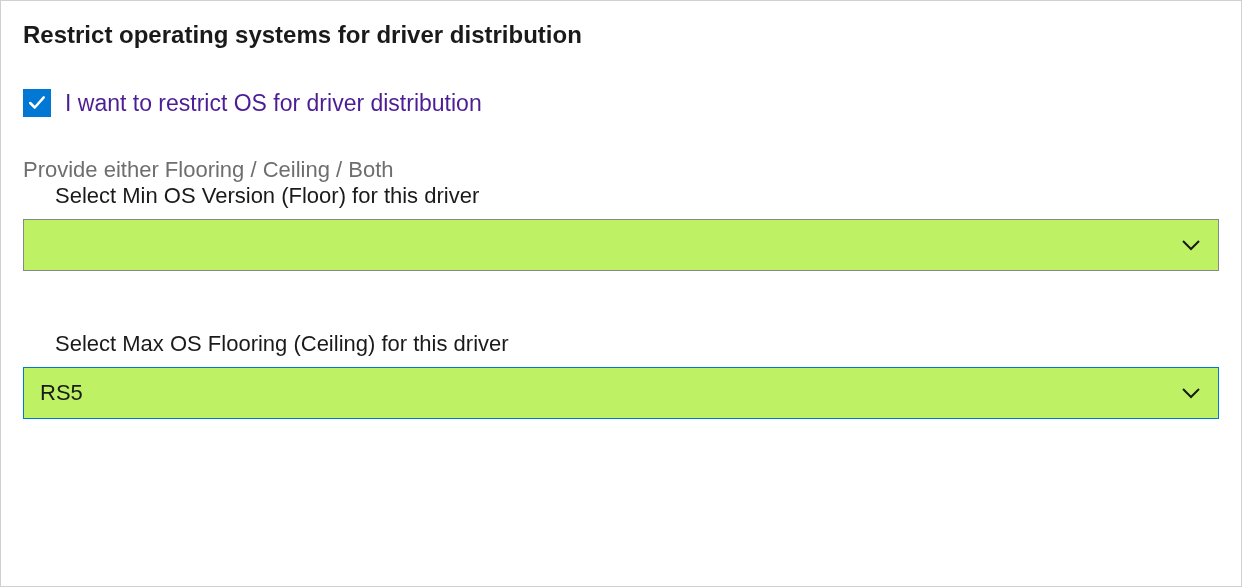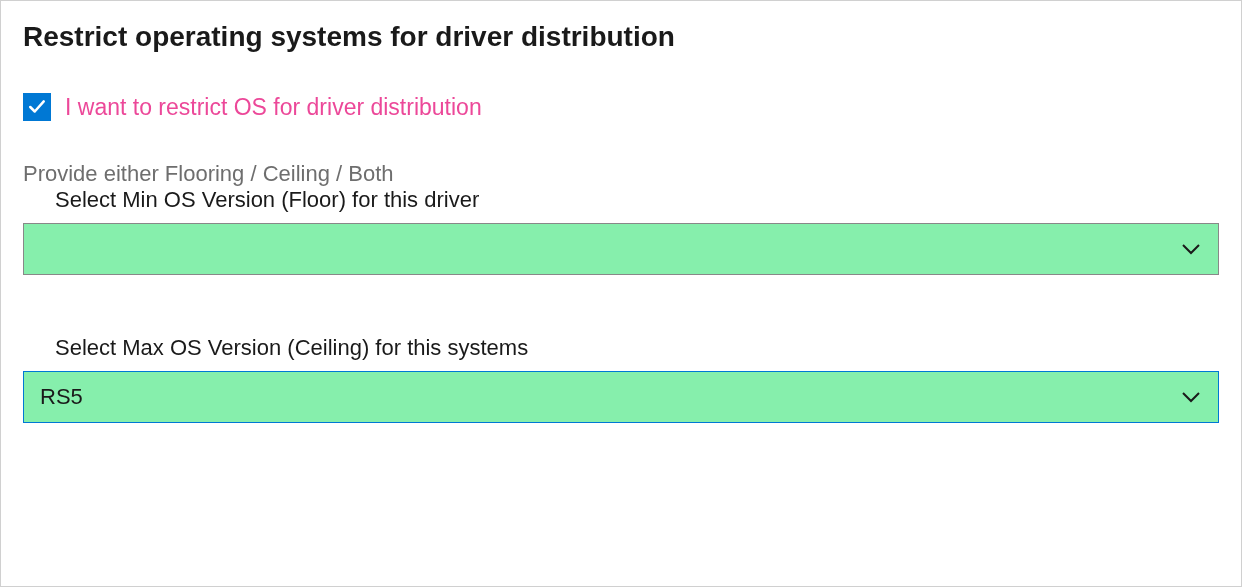--- a/index.html
+++ b/index.html
@@ -9,21 +9,21 @@
     }
     body {
       font-family: "Segoe UI", Arial, sans-serif;
       background: #fff;
       width: 1242px;
       height: 587px;
       border: 1px solid #d0d0d0;
       padding: 20px 22px;
     }
     .section-title {
-      font-size: 28px;
+      font-size: 24px;
       font-weight: 600;
       color: #1a1a1a;
       margin-bottom: 40px;
     }
     .checkbox-row {
       display: flex;
       align-items: center;
       margin-bottom: 40px;
     }
     .checkbox {
@@ -36,41 +36,41 @@
       cursor: pointer;
       flex-shrink: 0;
     }
     .checkbox svg {
       width: 18px;
       height: 18px;
     }
     .checkbox-label {
       margin-left: 14px;
       font-size: 23px;
-      color: #ec4899;
+      color: #4c1d95;
     }
     .helper-text {
       font-size: 22px;
       color: #6e6e6e;
     }
     .field-group {
       margin-bottom: 60px;
     }
     .field-label {
       font-size: 22px;
       color: #1a1a1a;
       margin-bottom: 10px;
       display: block;
       margin-left: 32px;
     }
     .select {
       width: 100%;
       height: 52px;
       border: 1px solid #888;
-      background: #86efac;
+      background: #bef264;
       padding: 0 16px;
       display: flex;
       align-items: center;
       justify-content: space-between;
       cursor: pointer;
       font-size: 22px;
     }
     .select.focused {
       border: 1.5px solid #0078d4;
     }
@@ -114,21 +114,21 @@
     <span class="select-value"></span>
     <span class="chevron">
       <svg viewBox="0 0 18 10">
           <path d="M1 1 L9 9 L17 1"></path>
         </svg>
     </span>
   </div>
 </div>
 
 <div class="field-group" style="margin-bottom:0;">
-  <label class="field-label">Select Max OS Version (Ceiling) for this systems</label>
+  <label class="field-label">Select Max OS Flooring (Ceiling) for this driver</label>
   <div class="select focused">
     <span class="select-value">RS5</span>
     <span class="chevron">
       <svg viewBox="0 0 18 10">
           <path d="M1 1 L9 9 L17 1"></path>
         </svg>
     </span>
   </div>
 </div>
 

